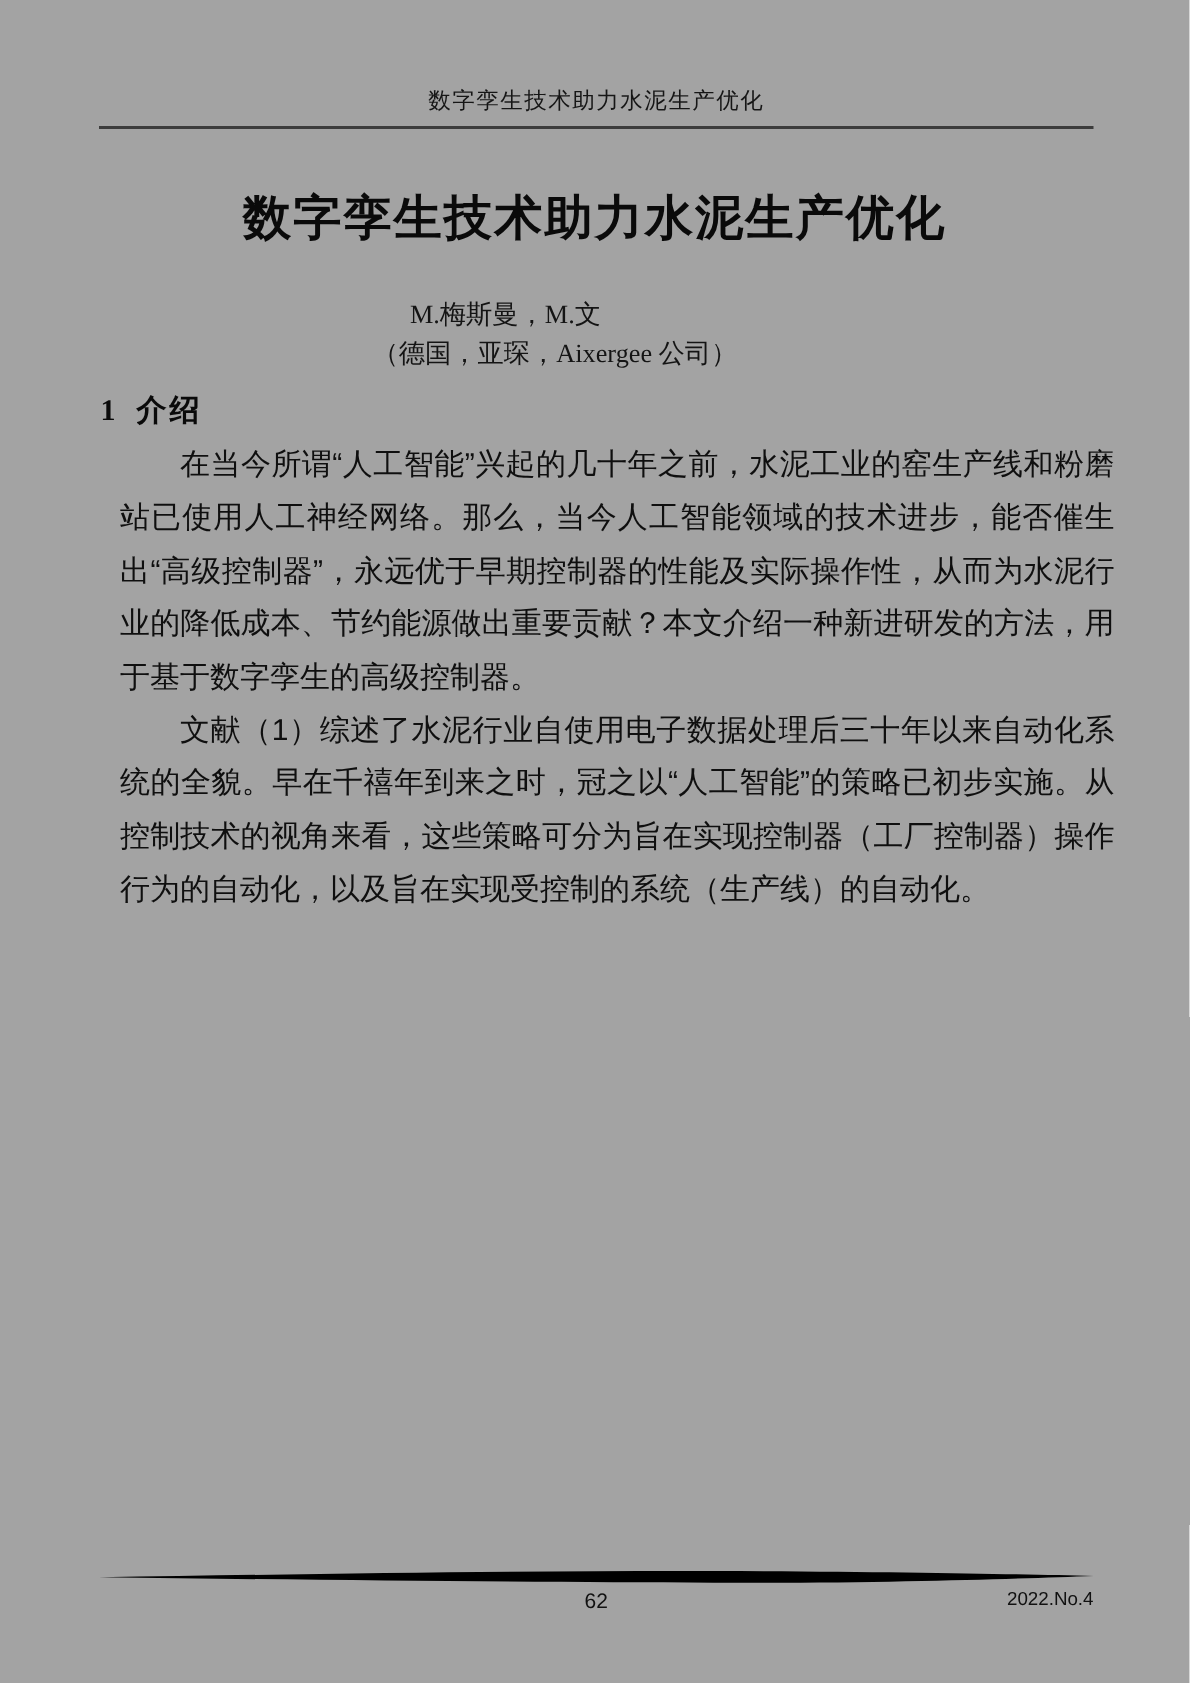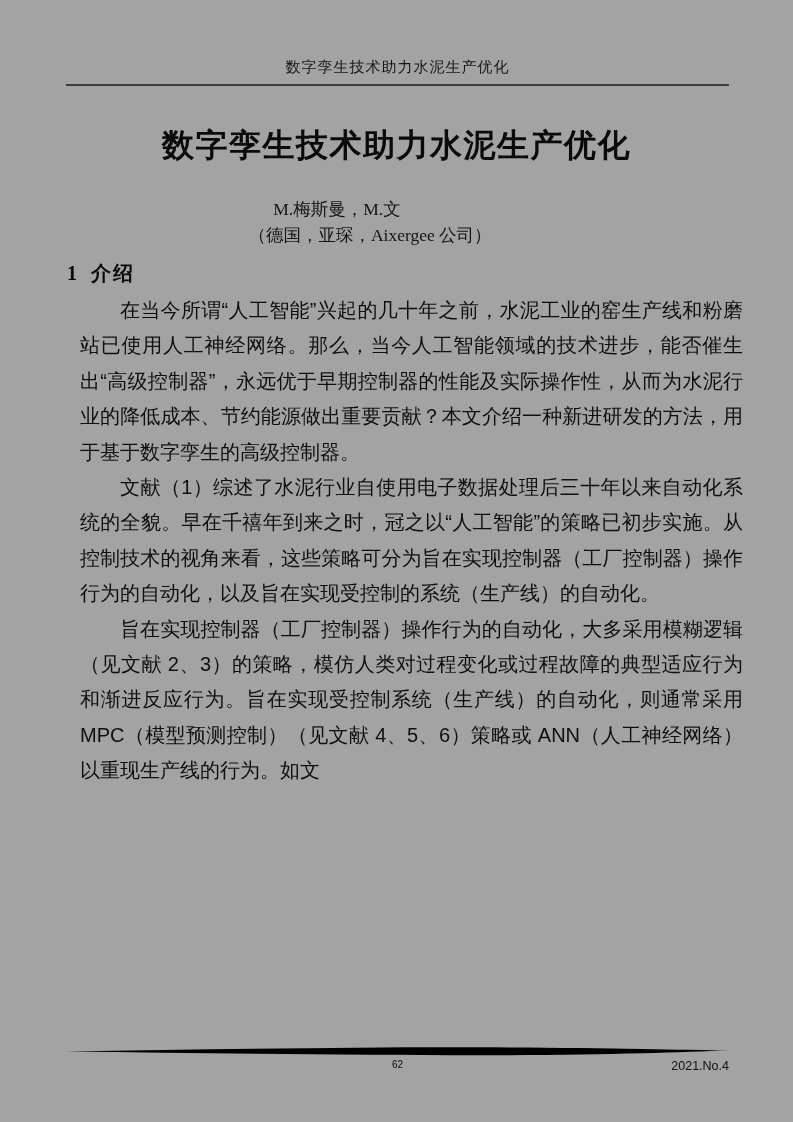--- a/index.html
+++ b/index.html
@@ -108,21 +108,21 @@
     width: 663px;
     height: 11px;
   }
   .footer-pagenum {
     position: absolute;
     top: 1059px;
     left: 66px;
     width: 663px;
     text-align: center;
     font-family: "Liberation Sans", "DejaVu Sans", sans-serif;
-    font-size: 10px;
+    font-size: 14px;
     color: #111111;
   }
   .footer-issue {
     position: absolute;
     top: 1059px;
     right: 64px;
     font-family: "Liberation Sans", "DejaVu Sans", sans-serif;
     font-size: 12.5px;
     color: #111111;
   }
@@ -142,28 +142,27 @@
 
   <div class="affiliation">（德国，亚琛，Aixergee 公司）</div>
 
   <h2 class="section-heading">
     <span class="sec-num">1</span><span class="sec-title">介绍</span>
   </h2>
 
   <div class="body-text">
     <p>在当今所谓“人工智能”兴起的几十年之前，水泥工业的窑生产线和粉磨站已使用人工神经网络。那么，当今人工智能领域的技术进步，能否催生出“高级控制器”，永远优于早期控制器的性能及实际操作性，从而为水泥行业的降低成本、节约能源做出重要贡献？本文介绍一种新进研发的方法，用于基于数字孪生的高级控制器。</p>
     <p>文献（1）综述了水泥行业自使用电子数据处理后三十年以来自动化系统的全貌。早在千禧年到来之时，冠之以“人工智能”的策略已初步实施。从控制技术的视角来看，这些策略可分为旨在实现控制器（工厂控制器）操作行为的自动化，以及旨在实现受控制的系统（生产线）的自动化。</p>
-    <p>旨在实现控制器（工厂控制器）操作行为的自动化，大多采用模糊逻辑（见文献 2、3）的策略，模仿人类对过程变化或过程故障的典型适应行为和渐进反应行为。旨在实现受控制系统（生产线）的自动化，则通常采用 MPC（模型预测控制）（见文献 4、5、6）策略或 ANN（人工神经网络）以重现生产线的行为。如文</p>
   </div>
 
   <svg class="footer-rule" viewBox="0 0 663 11" preserveAspectRatio="none">
     <path d="M0,5.5
              C 150,3.2 290,1.0 410,1.3
              C 530,1.6 615,3.6 663,4.6
              C 615,6.2 530,9.6 410,9.2
              C 290,8.8 150,7.4 0,5.5 Z" fill="#000000"></path>
   </svg>
 
   <div class="footer-pagenum">62</div>
 
-  <div class="footer-issue">2021.No.4</div>
+  <div class="footer-issue">2022.No.4</div>
 
 </div>
 
 </body></html>

